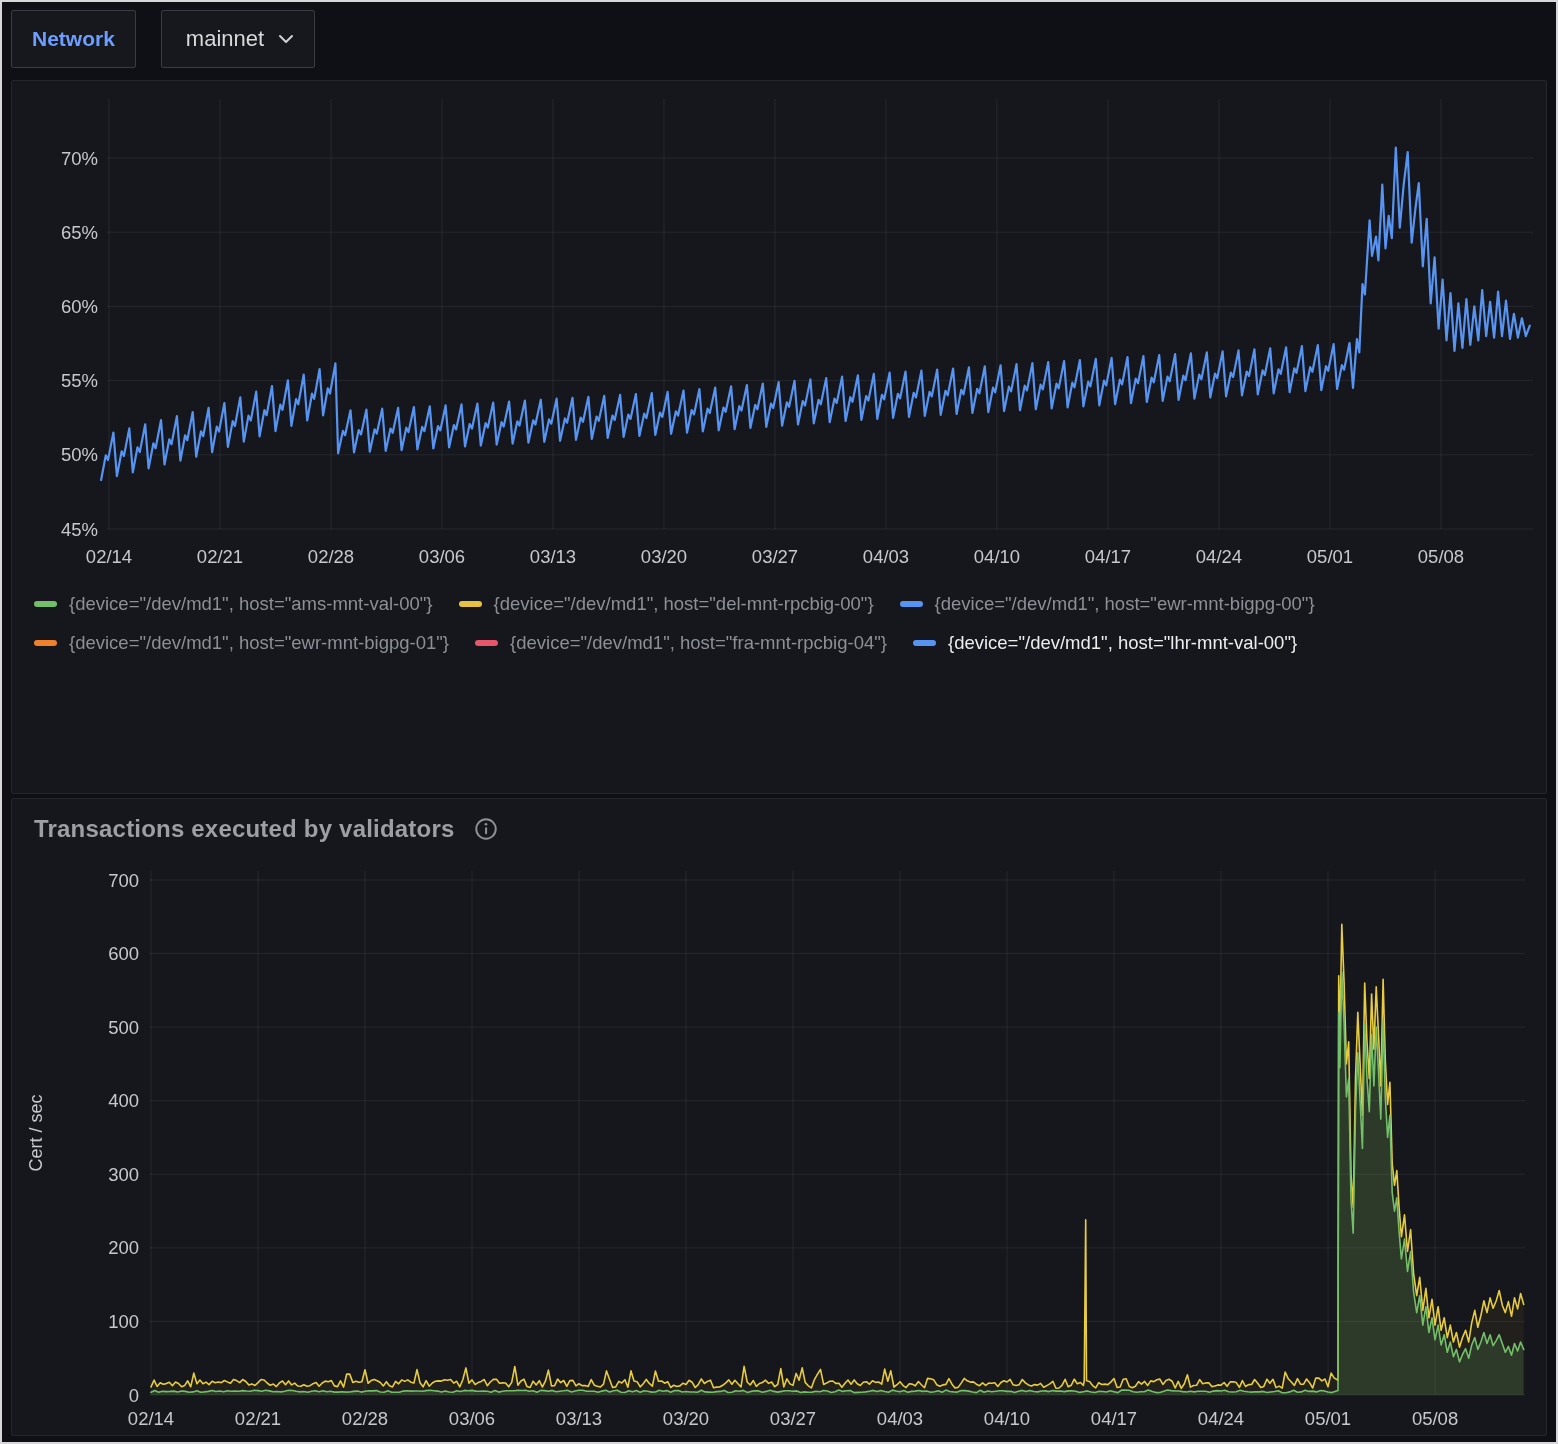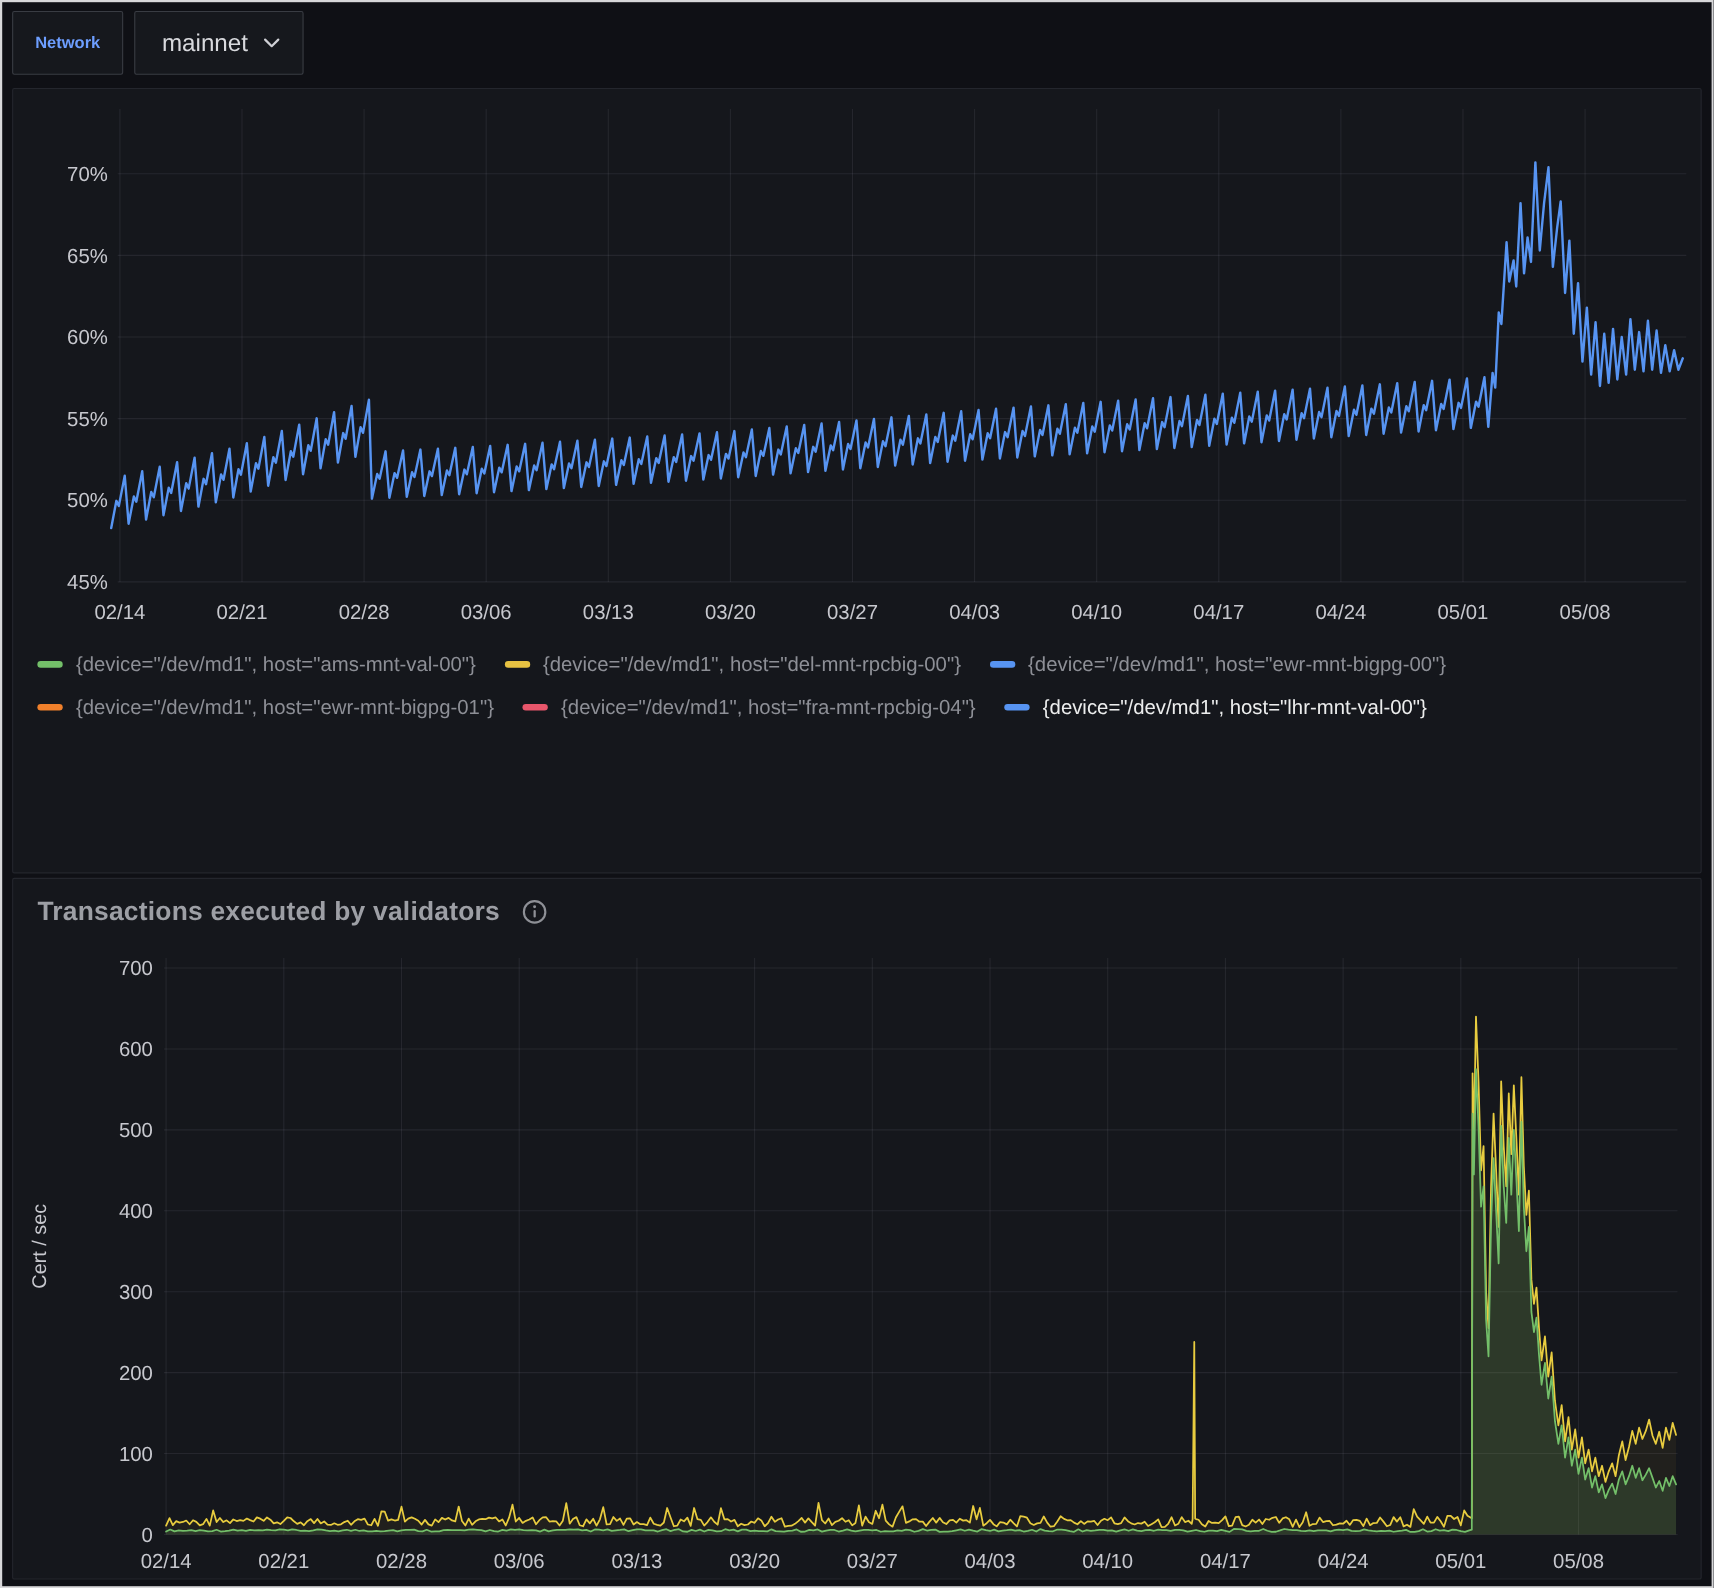--- a/index.html
+++ b/index.html
@@ -13,22 +13,22 @@
     font-family:"Liberation Sans", sans-serif;
     -webkit-font-smoothing:antialiased;
   }
   
   .toolbar{display:flex;align-items:stretch;height:58px;margin-bottom:12px;flex:0 0 auto;}
   .var-box{
     display:flex;align-items:center;
     border:1px solid #393c43;border-radius:2px;
     background:#16181d;padding:0 20px;
   }
-  .var-label{font-size:15px;font-weight:600;color:#6d9eff;}
-  .var-value-box{margin-left:10px;cursor:pointer;padding-left:24px;}
+  .var-label{font-size:21px;font-weight:600;color:#6d9eff;}
+  .var-value-box{margin-left:25px;cursor:pointer;padding-left:24px;}
   .var-value{font-size:22px;font-weight:500;color:#d8d9dd;margin-right:12px;}
   
   .panel{
     background:#15171c;border:1px solid #24262d;border-radius:2px;
     position:relative;
   }
   .panel-1{flex:0 0 auto;height:714px;}
   .panel-2{flex:1 1 auto;margin-top:4px;}
   .panel-header{display:flex;align-items:center;padding:16px 0 0 22px;height:56px;}
   .panel-2 .panel-header{height:48px;padding-top:12px;align-items:center;}

